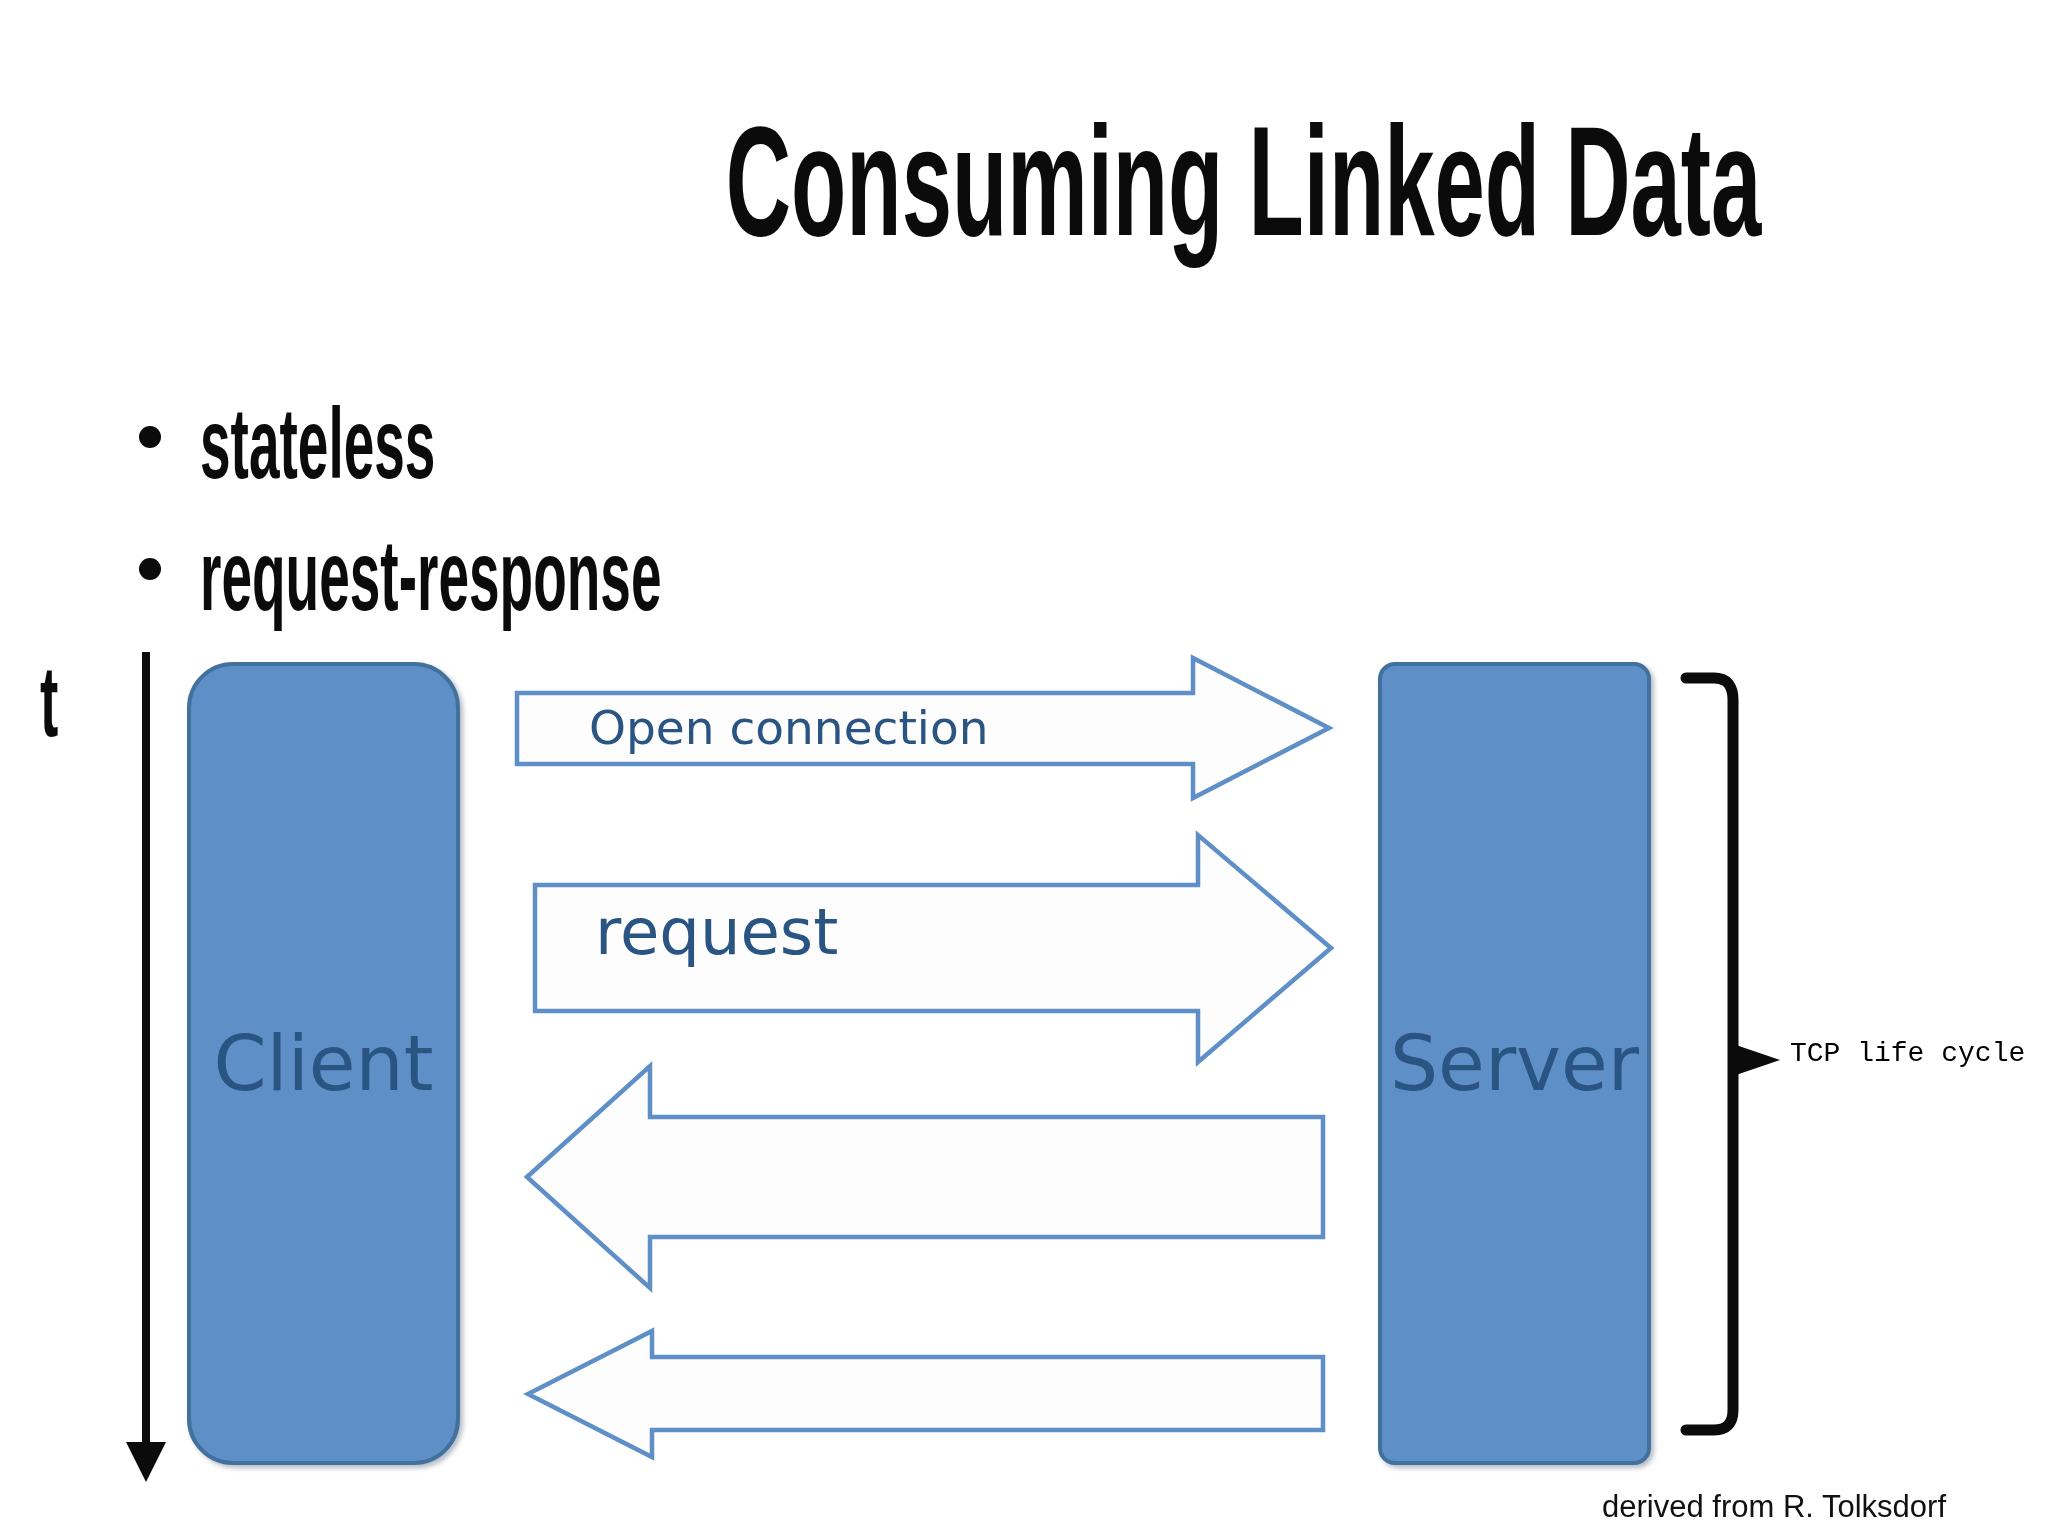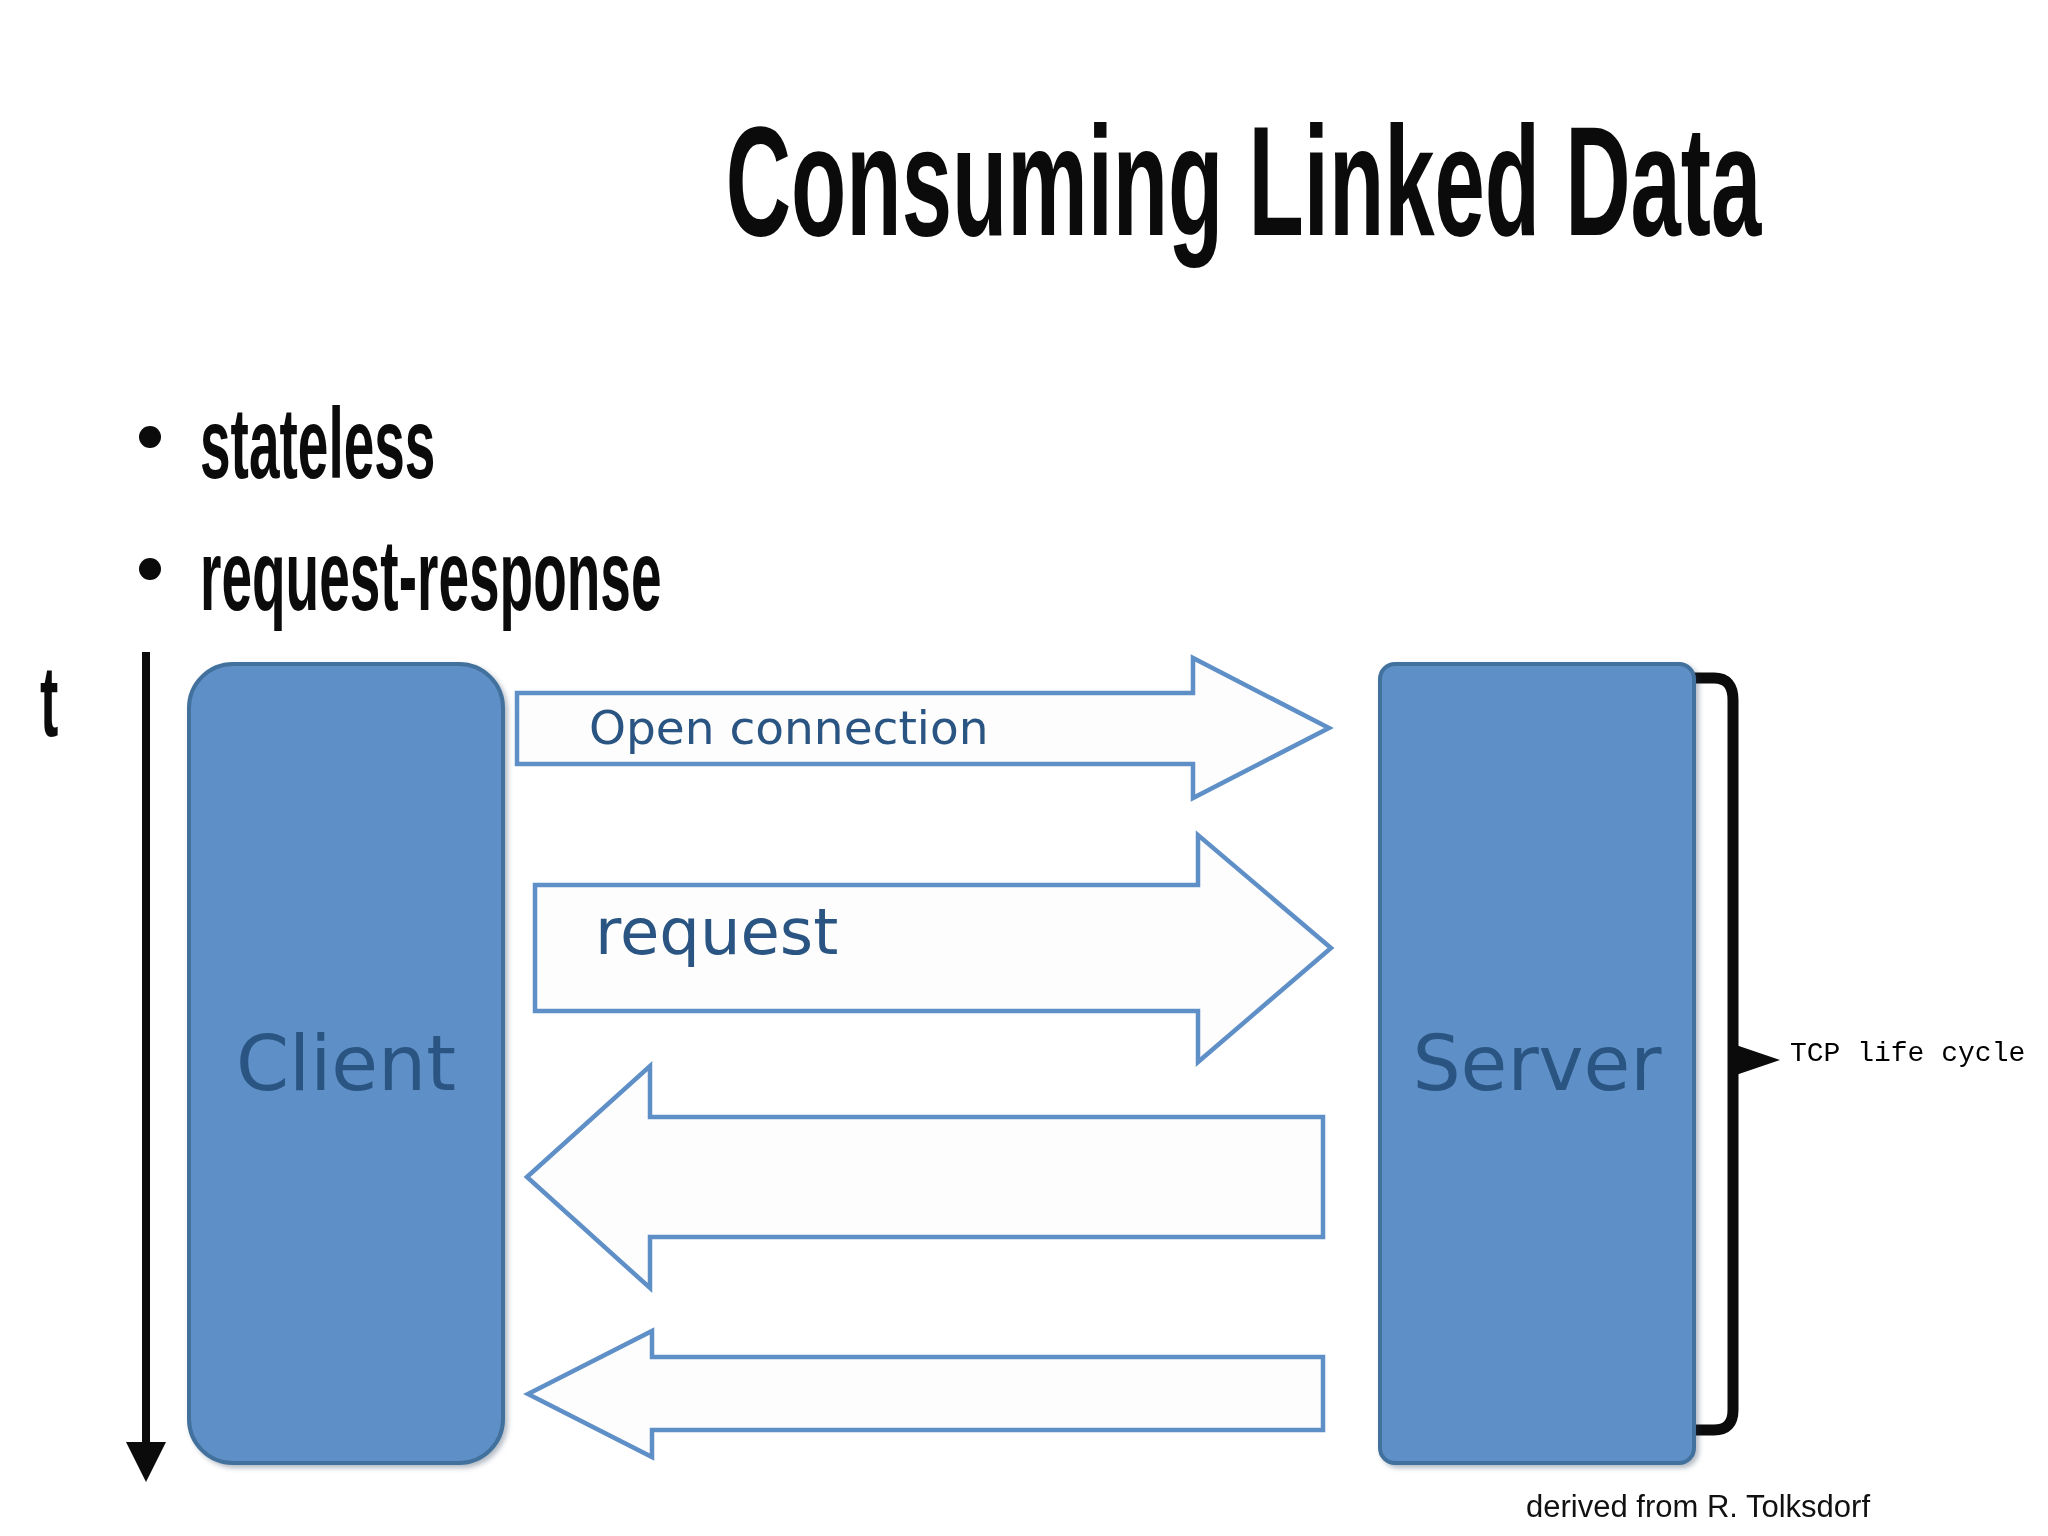--- a/index.html
+++ b/index.html
@@ -16,38 +16,38 @@
   .bullet-text{position:absolute;left:200px;font-size:100px;transform:scaleX(0.55);
                transform-origin:left top;}
   #bullet1{top:388px;}
   #bullet2{top:520px;}
   #tlabel{position:absolute;left:40px;top:646px;font-size:100px;transform:scaleX(0.55);
           transform-origin:left top;}
 
   
   #diagram-svg{position:absolute;left:0;top:0;}
 
-  .node-box{position:absolute;top:662px;width:318px;height:803px;border-radius:46px;
+  .node-box{position:absolute;top:662px;width:273px;height:803px;border-radius:46px;
             background:#5f8fc7;border:4px solid #41719c;box-sizing:border-box;
             display:flex;align-items:center;justify-content:center;
             box-shadow:3px 3px 5px rgba(40,60,90,0.35);}
   #client-box{left:187px;}
   #server-box{left:1378px;border-radius:17px;}
   .node-label{font-family:"DejaVu Sans",sans-serif;font-size:76px;color:#2a5582;}
 
   .arrow-label{position:absolute;font-family:"DejaVu Sans",sans-serif;color:#2a5582;
                white-space:nowrap;line-height:1;margin-left:37px;}
   #lbl-open {left:552px;top:704px;font-size:47px;}
   #lbl-request{left:558px;top:900px;font-size:64px;}
   #lbl-response{left:612px;top:1148px;font-size:64px;}
   #lbl-close{left:610px;top:1370px;font-size:47px;}
 
   #tcp-label{position:absolute;left:1790px;top:1038px;font-size:28px;color:#000000;
              white-space:nowrap;font-family:Liberation Mono, monospace;}
-  #attribution{position:absolute;left:1526px;top:1489px;font-size:31px;color:#111;
+  #attribution{position:absolute;left:1602px;top:1489px;font-size:31px;color:#111;
                white-space:nowrap;}
 </style>
 </head>
 <body>
 
 <div id="page">
 
   <div id="title" class="condensed">Consuming Linked Data</div>
 
   <div id="dot1" class="bullet-dot"></div>

